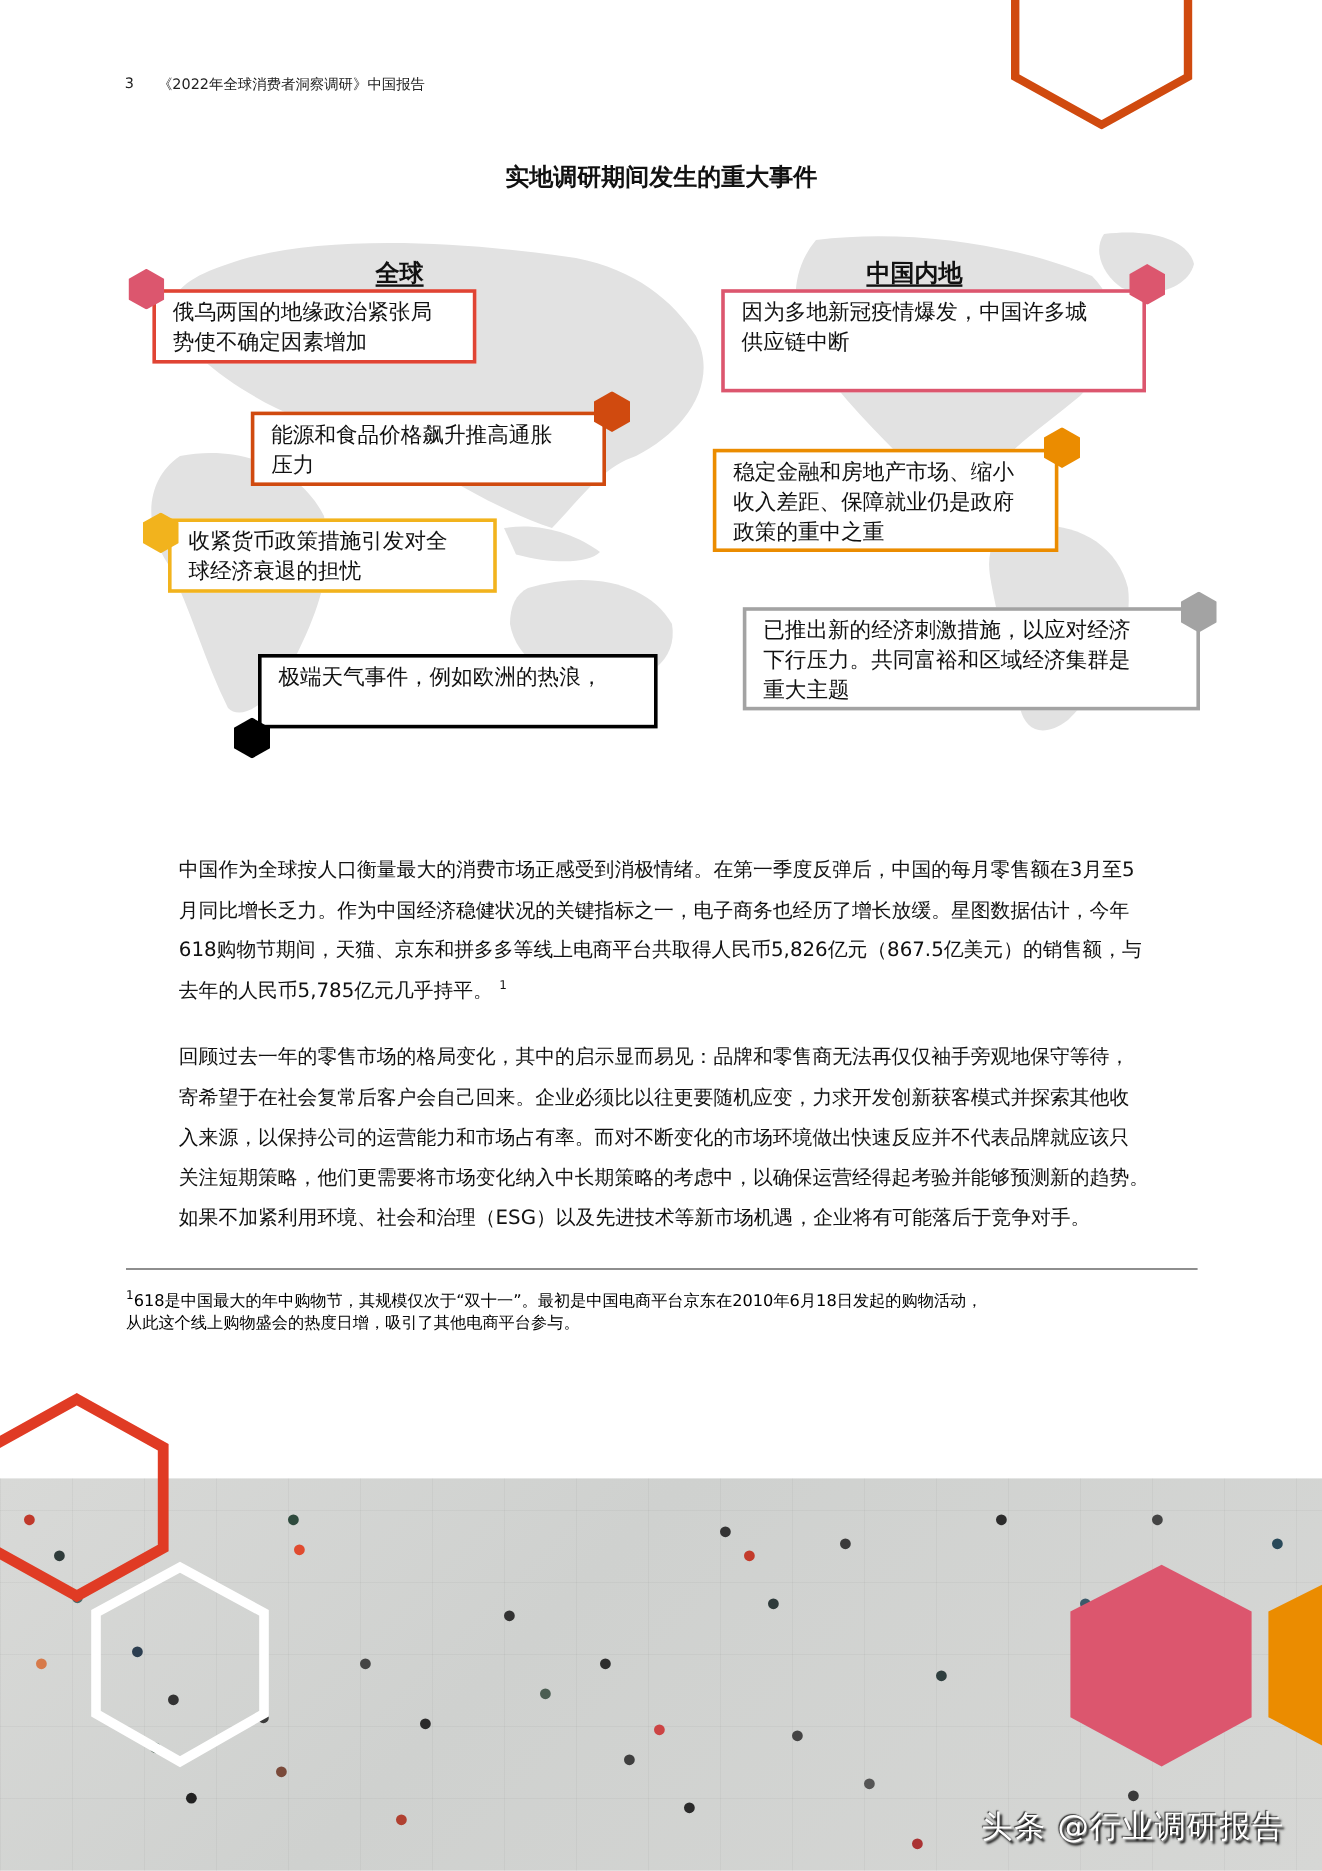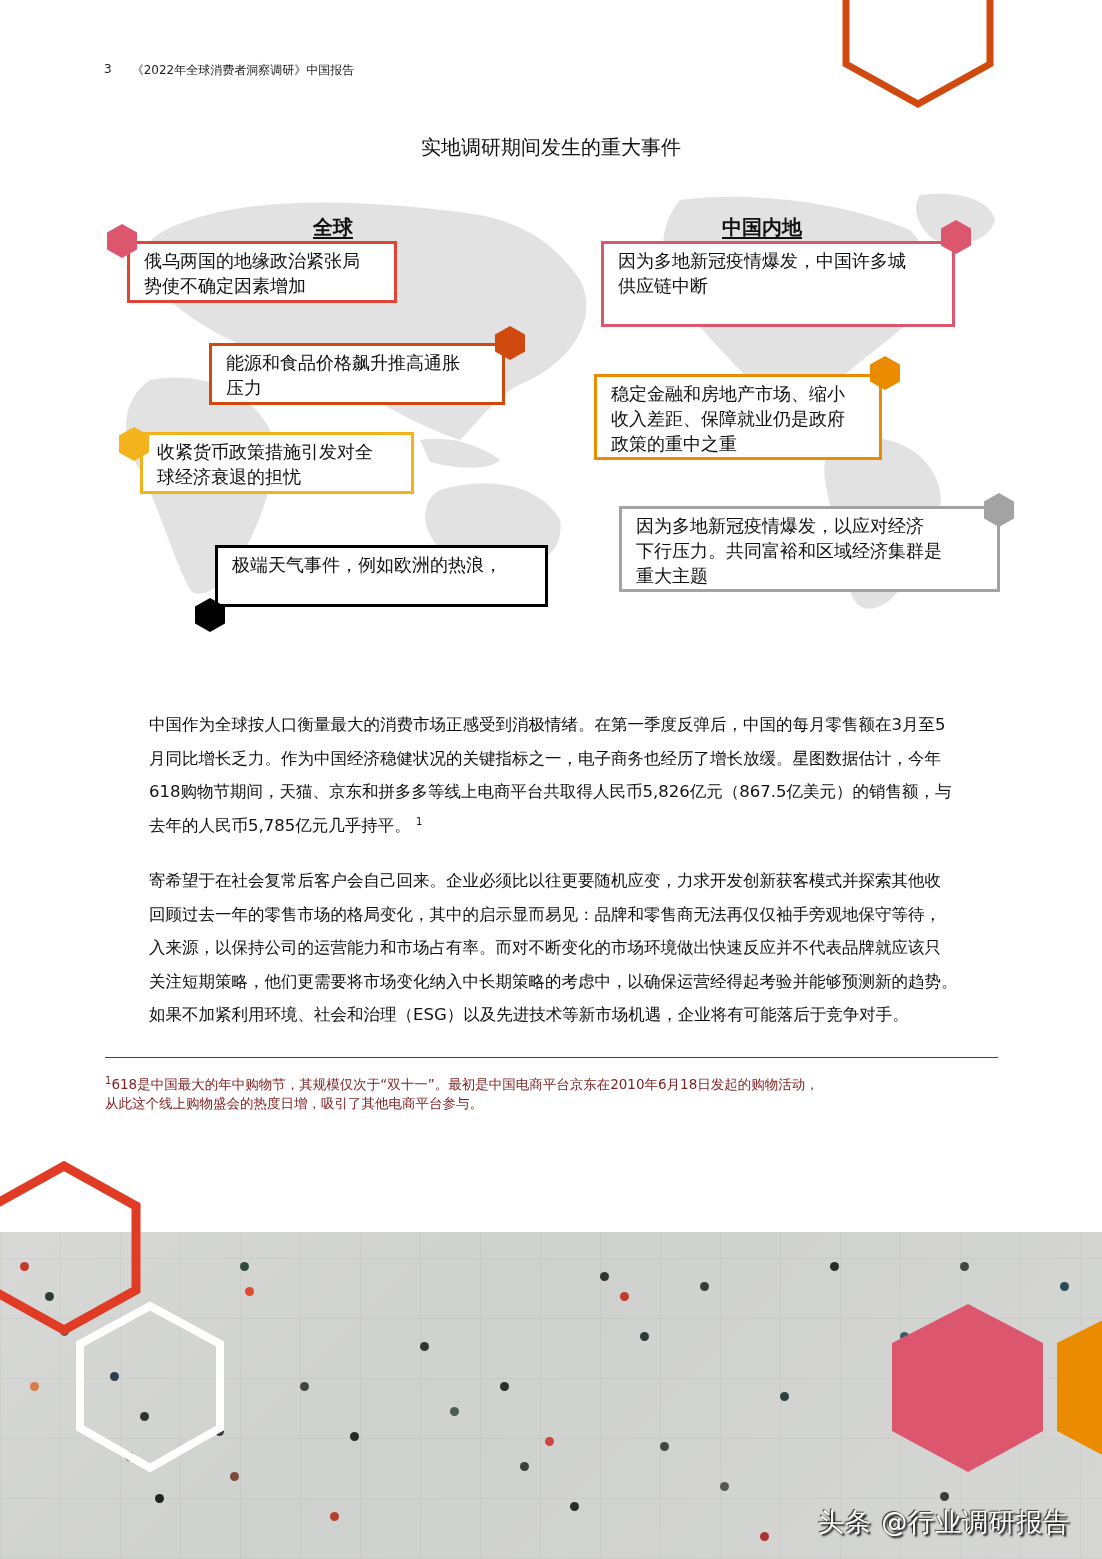--- a/index.html
+++ b/index.html
@@ -2,32 +2,32 @@
 <html><head>
 <meta charset="utf-8">
 <style>
   * { box-sizing: border-box; margin: 0; padding: 0; }
   html, body { width: 1102px; height: 1559px; background: #ffffff; overflow: hidden; }
   body { position: relative; font-family: "DejaVu Sans", "Liberation Sans", sans-serif; color: #111; }
 
   .page-header { position: absolute; left: 104px; top: 62px; font-size: 12px; color: #222; display: flex; gap: 20px; }
   .top-hex { position: absolute; left: 838px; top: -60px; }
 
-  .section-title { position: absolute; left: 0; width: 1102px; top: 134px; text-align: center; font-size: 20px; font-weight: normal; }
+  .section-title { position: absolute; left: 0; width: 1102px; top: 134px; text-align: center; font-size: 20px; font-weight: bold; }
 
   .map { position: absolute; left: 60px; top: 190px; width: 1000px; height: 430px; }
 
   .col-title { position: absolute; top: 188px; font-size: 20px; font-weight: bold; text-decoration: underline; text-underline-offset: 3px; margin-top: 26px; }
 
   .event-box { position: absolute; background: #fff; border: 3px solid; font-size: 18px; line-height: 25px; padding: 4px 10px 4px 14px; color: #111; }
   .hex { position: absolute; width: 30px; height: 34px; clip-path: polygon(50% 0, 100% 25%, 100% 75%, 50% 100%, 0 75%, 0 25%); }
 
   .para { position: absolute; left: 105px; width: 905px; font-size: 16.5px; line-height: 33.5px; color: #111; margin-left: 44px; }
   .footnote-rule { position: absolute; left: 105px; top: 1057px; width: 893px; height: 1px; background: #444; }
-  .footnote { position: absolute; left: 105px; top: 1075px; width: 900px; font-size: 13.5px; line-height: 19px; color: #7f1d1d; }
+  .footnote { position: absolute; left: 105px; top: 1075px; width: 900px; font-size: 13.5px; line-height: 19px; color: #000000; }
   sup { font-size: 10px; vertical-align: super; line-height: 0; }
 
   .photo { position: absolute; left: 0; top: 1232px; width: 1102px; height: 327px; overflow: hidden;
     background:
       repeating-linear-gradient(90deg, rgba(0,0,0,0.035) 0 1px, transparent 1px 60px),
       repeating-linear-gradient(0deg, rgba(0,0,0,0.035) 0 1px, transparent 1px 60px),
       linear-gradient(135deg, #d8d9d7 0%, #cfd1cf 40%, #d6d7d5 100%); }
   .person { position: absolute; width: 9px; height: 9px; border-radius: 50%; }
 
   .watermark { position: absolute; left: 818px; top: 1505px; font-size: 26px; color: #fff; text-shadow: 2px 2px 2px #000, -1px -1px 1px #333; letter-spacing: 1px; }
@@ -98,36 +98,36 @@
 <div class="hex" style="left:941px; top:220px; background:#dc566e;"></div>
 
 <div class="event-box" style="left:594px; top:374px; width:288px; height:86px; border-color:#eb8c00;">
   <div>稳定金融和房地产市场、缩小</div>
   <div>收入差距、保障就业仍是政府</div>
   <div>政策的重中之重</div>
 </div>
 <div class="hex" style="left:870px; top:356px; background:#eb8c00;"></div>
 
 <div class="event-box" style="left:619px; top:506px; width:381px; height:86px; border-color:#a3a3a3;">
-  <div>因为多地新冠疫情爆发，以应对经济</div>
+  <div>已推出新的经济刺激措施，以应对经济</div>
   <div>下行压力。共同富裕和区域经济集群是</div>
   <div>重大主题</div>
 </div>
 <div class="hex" style="left:984px; top:493px; background:#a3a3a3;"></div>
 
 <div class="para" style="top:708px;">
   <div>中国作为全球按人口衡量最大的消费市场正感受到消极情绪。在第一季度反弹后，中国的每月零售额在3月至5</div>
   <div>月同比增长乏力。作为中国经济稳健状况的关键指标之一，电子商务也经历了增长放缓。星图数据估计，今年</div>
   <div>618购物节期间，天猫、京东和拼多多等线上电商平台共取得人民币5,826亿元（867.5亿美元）的销售额，与</div>
   <div><span>去年的人民币5,785亿元几乎持平。</span> <sup>1</sup></div>
 </div>
 
 <div class="para" style="top:864px;">
+  <div>回顾过去一年的零售市场的格局变化，其中的启示显而易见：品牌和零售商无法再仅仅袖手旁观地保守等待，</div>
   <div>寄希望于在社会复常后客户会自己回来。企业必须比以往更要随机应变，力求开发创新获客模式并探索其他收</div>
-  <div>回顾过去一年的零售市场的格局变化，其中的启示显而易见：品牌和零售商无法再仅仅袖手旁观地保守等待，</div>
   <div>入来源，以保持公司的运营能力和市场占有率。而对不断变化的市场环境做出快速反应并不代表品牌就应该只</div>
   <div>关注短期策略，他们更需要将市场变化纳入中长期策略的考虑中，以确保运营经得起考验并能够预测新的趋势。</div>
   <div>如果不加紧利用环境、社会和治理（ESG）以及先进技术等新市场机遇，企业将有可能落后于竞争对手。</div>
 </div>
 
 <div class="footnote-rule"></div>
 <div class="footnote">
   <div><sup>1</sup><span>618是中国最大的年中购物节，其规模仅次于“双十一”。最初是中国电商平台京东在2010年6月18日发起的购物活动，</span></div>
   <div>从此这个线上购物盛会的热度日增，吸引了其他电商平台参与。</div>
 </div>

